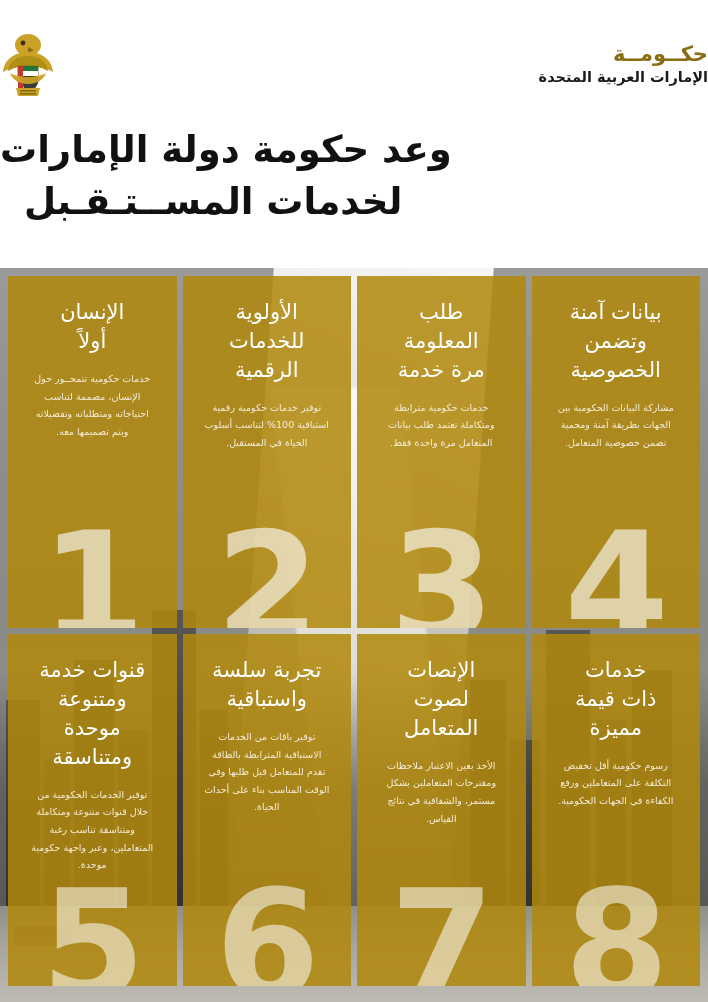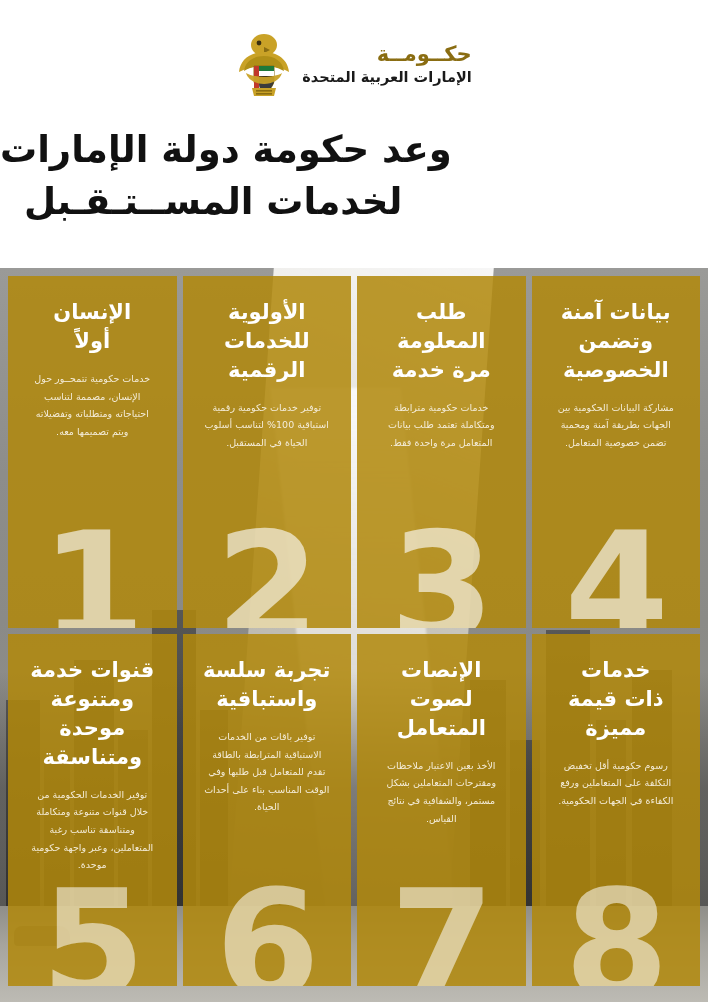--- a/index.html
+++ b/index.html
@@ -24,21 +24,21 @@
   .header {
     position: relative;
     height: 268px;
     background: #ffffff;
   }
 
   .emblem-row {
     display: flex;
     flex-direction: row;
     align-items: center;
-    justify-content: center;
+    justify-content: space-between;
     gap: 10px;
     padding-top: 28px;
   }
 
   .emblem {
     width: 56px;
     height: 72px;
     position: relative;
   }
 
@@ -158,21 +158,21 @@
     position: relative;
     background: rgba(177,136,12,0.86);
     overflow: hidden;
     padding: 22px 16px 0 16px;
     text-align: center;
     color: #ffffff;
   }
 
   .card-title {
     font-size: 21px;
-    font-weight: bold;
+    font-weight: normal;
     line-height: 1.38;
     color: #ffffff;
     margin-bottom: 14px;
     letter-spacing: 0px;
   }
   .card-desc {
     font-size: 9.5px;
     line-height: 1.85;
     color: #f4ecd8;
     font-weight: normal;

